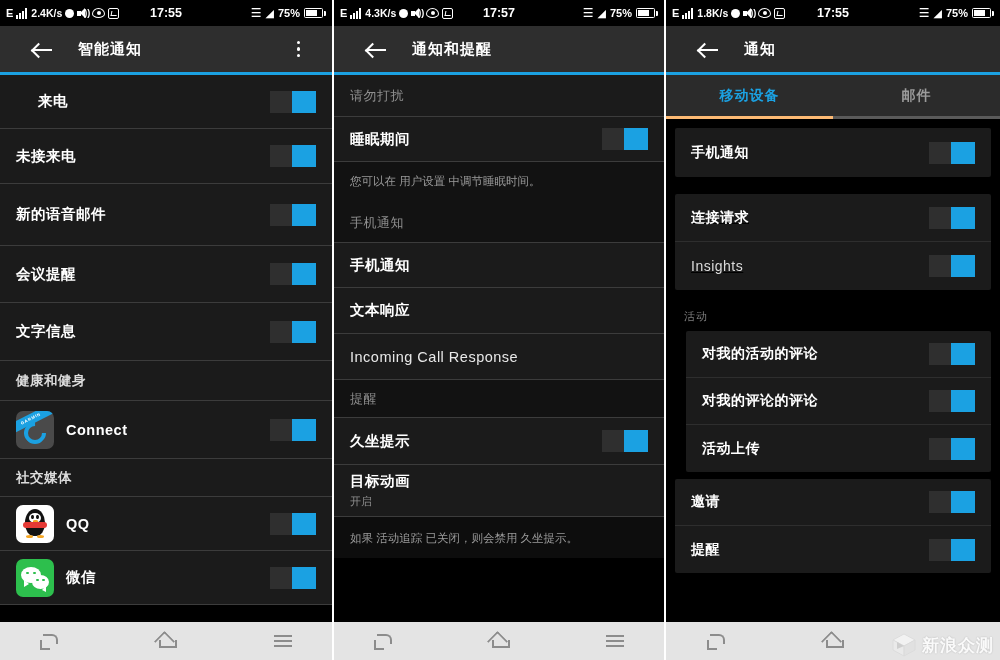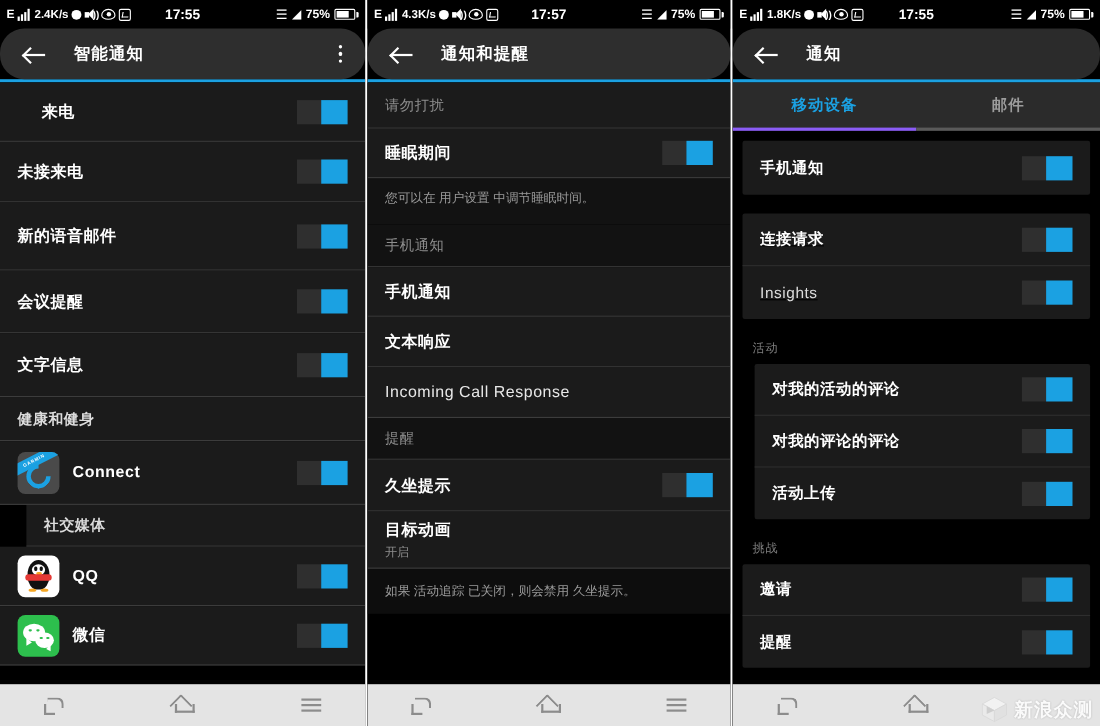--- a/index.html
+++ b/index.html
@@ -103,23 +103,22 @@
   .batt-fill { height: 100%; width: 75%; background: #fff; }
   .batt-cap { width: 2px; height: 5px; background: #fff; margin-left: 1px; border-radius: 0 1px 1px 0; }
 
   
   .actionbar {
     flex: 0 0 46px;
     height: 46px;
     background: #2e2e2e;
     display: flex;
     align-items: center;
-    padding: 0 19px;
-    position: relative;
-    border-radius: 22px;
+    padding: 0 30px;
+    position: relative;
   }
   .actionbar.p3bar { background: #2b2b2b; }
   .back-arrow {
     width: 26px; height: 26px;
     position: relative;
     cursor: pointer;
     flex: 0 0 26px;
   }
   .back-arrow::before {
     content: "";
@@ -279,21 +278,21 @@
     display: flex; background: #2b2b2b; flex: 0 0 44px; height: 44px;
   }
   .tab {
     flex: 1 1 50%;
     display: flex; align-items: center; justify-content: center;
     color: #9c9c9c; font-size: 14px; font-weight: bold;
     letter-spacing: 1px; cursor: pointer;
     position: relative;
     border-bottom: 3px solid #5a5a5a;
   }
-  .tab.active { color: #1ba1e2; border-bottom: 3px solid #8b5cf6; }
+  .tab.active { color: #1ba1e2; border-bottom: 3px solid #fdba74; }
 
   
   .p3scroll { padding: 0; background: #000; }
   .card { background: #1b1b1b; margin: 7px 9px; border-radius: 2px; }
   .crow {
     display: flex; align-items: center;
     padding: 0 16px; min-height: 47px;
     border-bottom: 1px solid #2e2e2e;
   }
   .crow:last-child { border-bottom: none; }
@@ -452,21 +451,21 @@
           <div class="gbanner">GARMIN</div>
           <div class="gring"></div>
         </div>
         <span class="row-label">Connect</span>
         <div class="toggle">
             <div class="trk"></div>
             <div class="knb"></div>
           </div>
       </div>
 
-      <div class="sechead" style="height:38px;margin-left:24px;">
+      <div class="sechead" style="height:38px;">
         <span class="sechead-label">社交媒体</span>
       </div>
 
       <div class="row" style="height:54px;">
         <div class="appicon ic-qq">
           <div class="qq-peng">
             <div class="qq-body"></div>
             <div class="qq-face"></div>
             <div class="qq-eye l"></div>
               <div class="qq-eye r"></div>
@@ -727,23 +726,20 @@
         </div>
         <div class="crow" style="min-height:47px;">
           <span class="crow-label">活动上传</span>
           <div class="toggle">
               <div class="trk"></div>
               <div class="knb"></div>
             </div>
         </div>
       </div>
 
-      <div class="p3-sec" style="padding-top:12px;">
-        <span>挑战</span>
-      </div>
 
       <div class="card" style="margin-top:2px;">
         <div class="crow" style="min-height:47px;">
           <span class="crow-label">邀请</span>
           <div class="toggle">
               <div class="trk"></div>
               <div class="knb"></div>
             </div>
         </div>
         <div class="crow" style="min-height:47px;">

